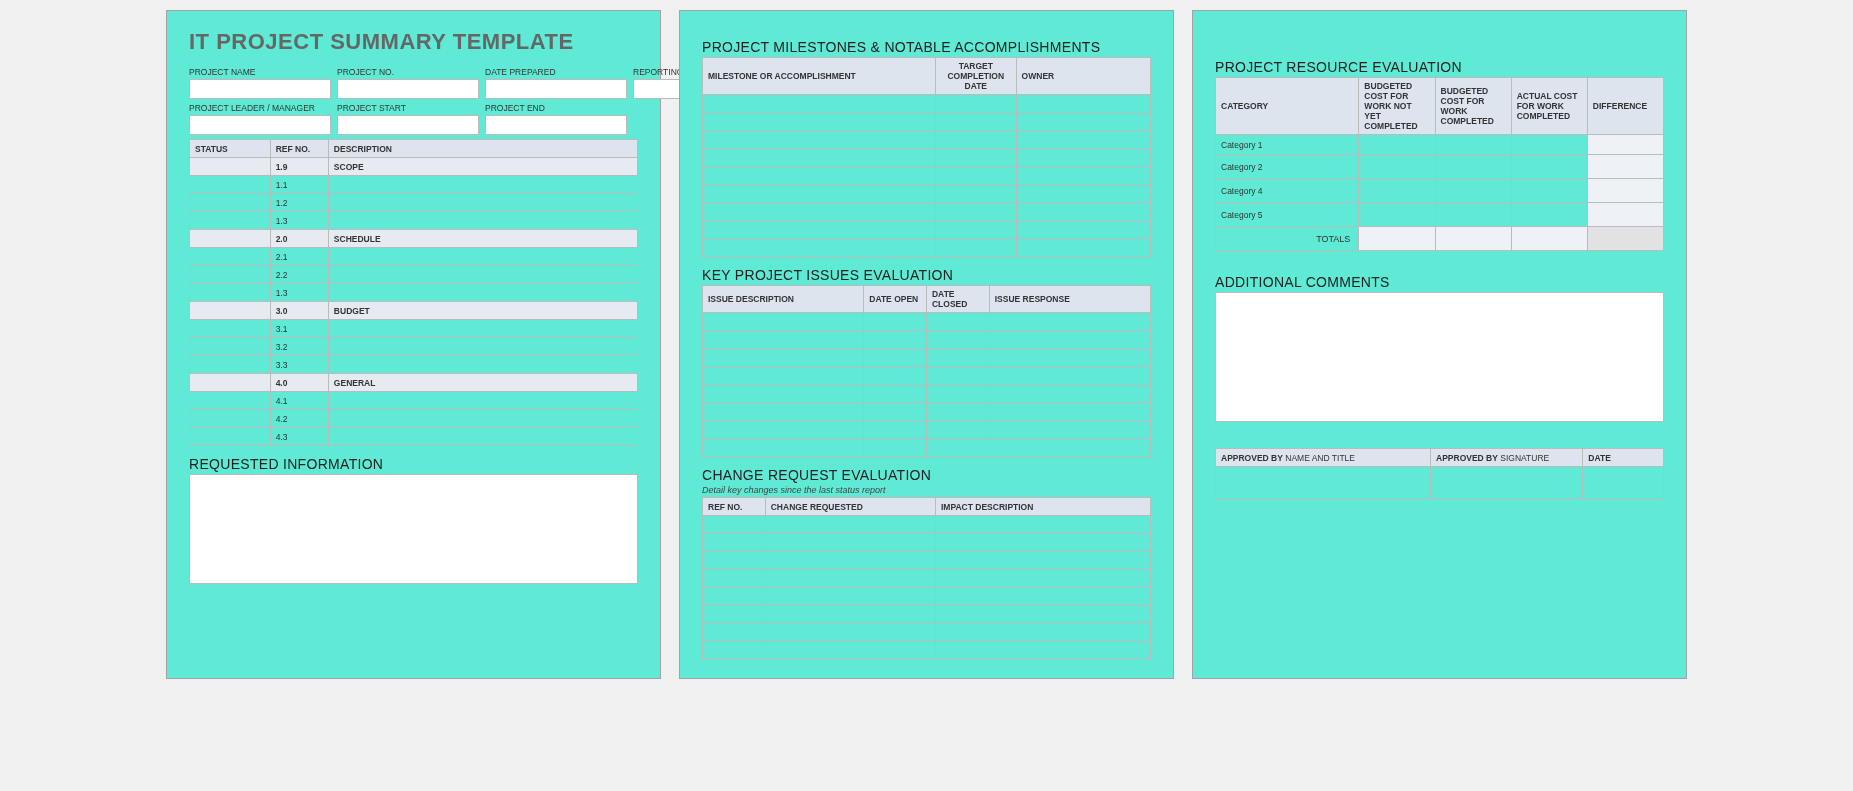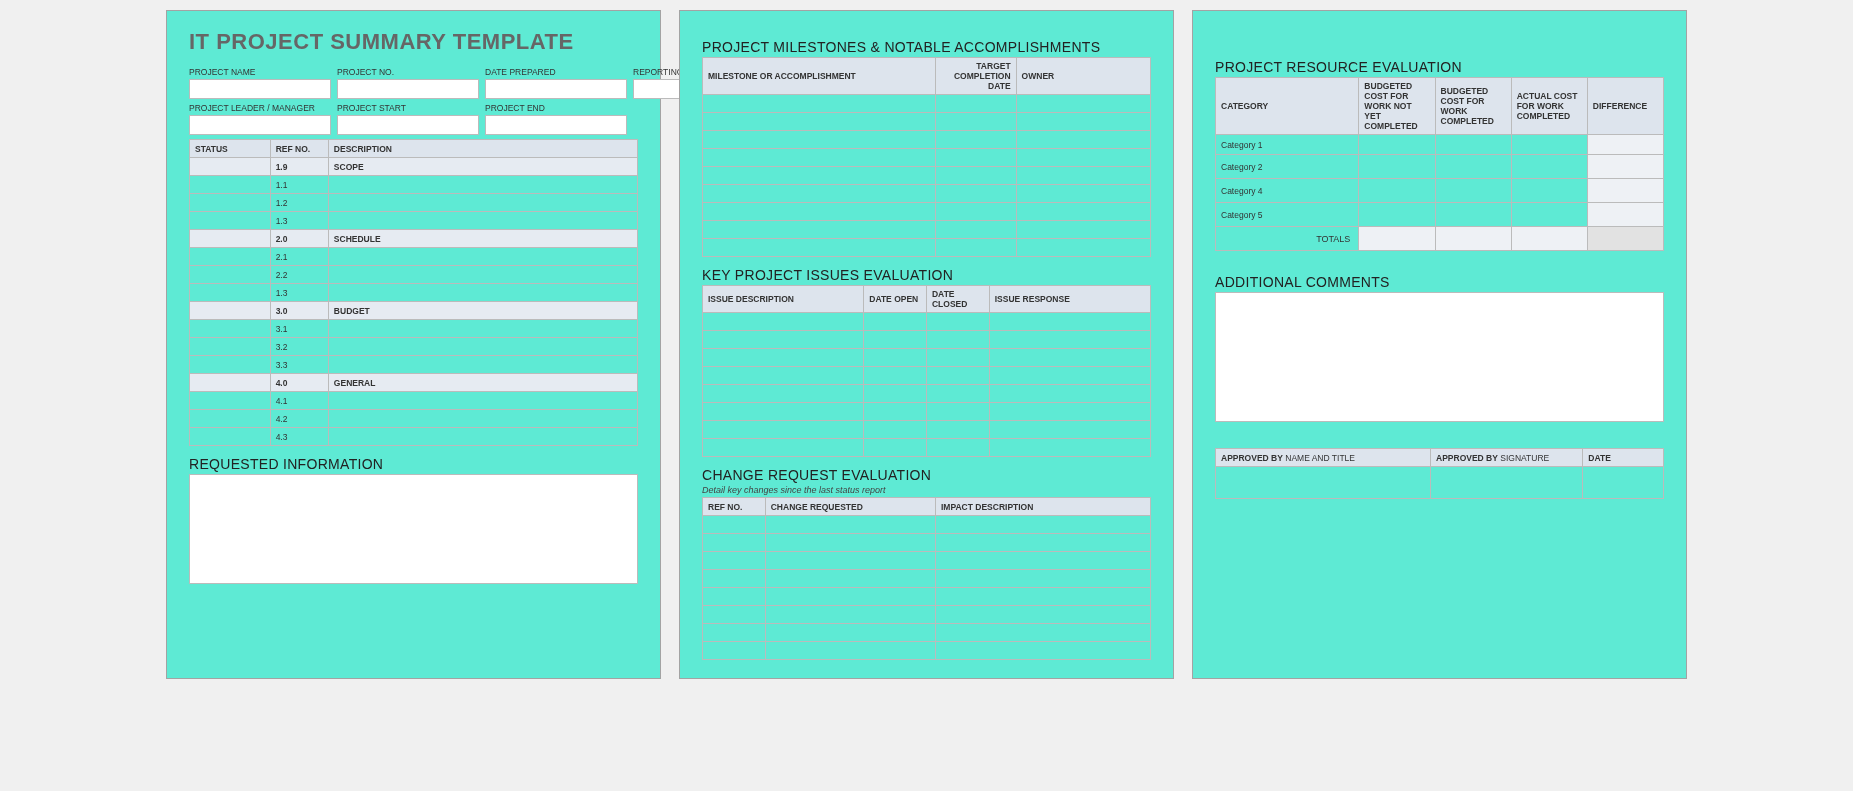--- a/index.html
+++ b/index.html
@@ -246,21 +246,21 @@
   <h2 class="section">PROJECT MILESTONES &amp; NOTABLE ACCOMPLISHMENTS</h2>
   <table>
     <colgroup>
           <col>
           <col style="width:18%">
           <col style="width:30%">
         </colgroup>
     <thead>
           <tr>
       <th>MILESTONE OR ACCOMPLISHMENT</th>
-      <th style="text-align:right">TARGET COMPLETION DATE</th>
+      <th style="text-align:center">TARGET COMPLETION DATE</th>
       <th>OWNER</th>
     </tr>
         </thead>
     <tbody id="milestones-body">
           <tr>
             <td></td>
             <td></td>
             <td></td>
           </tr>
           <tr>

